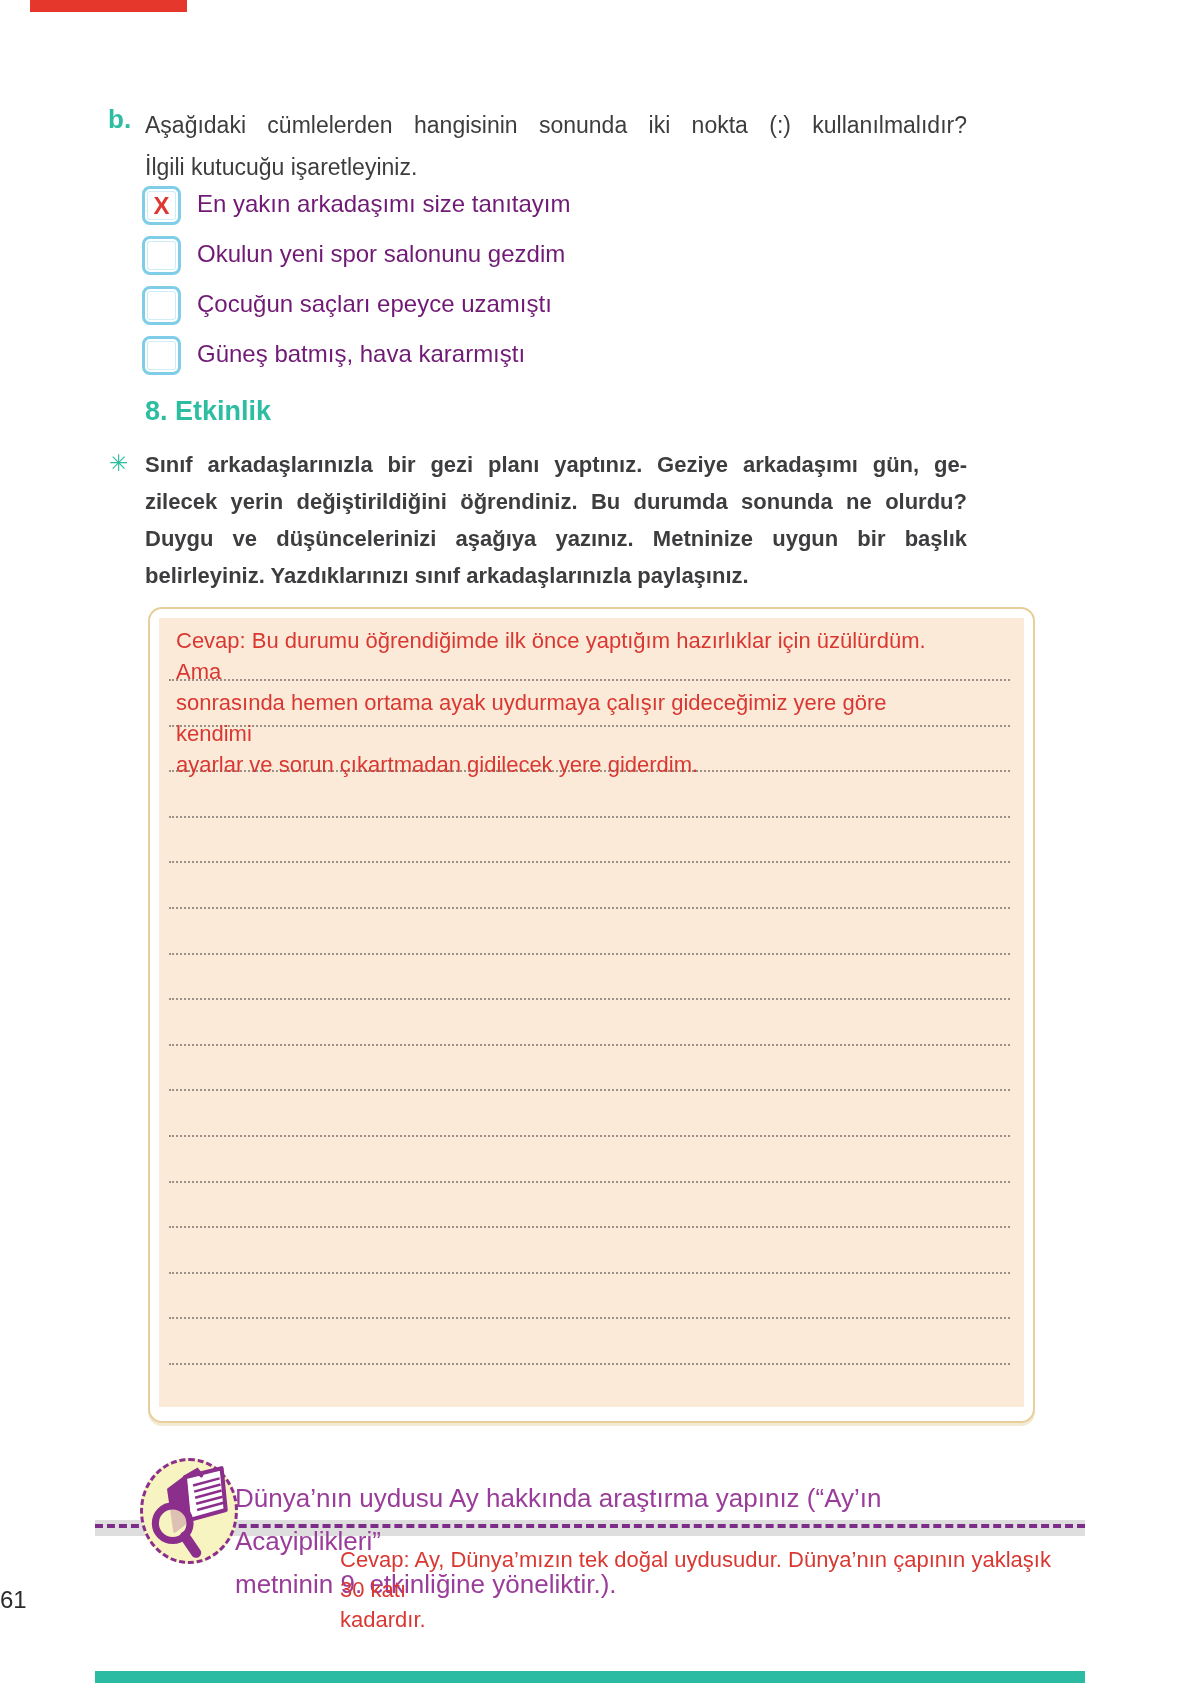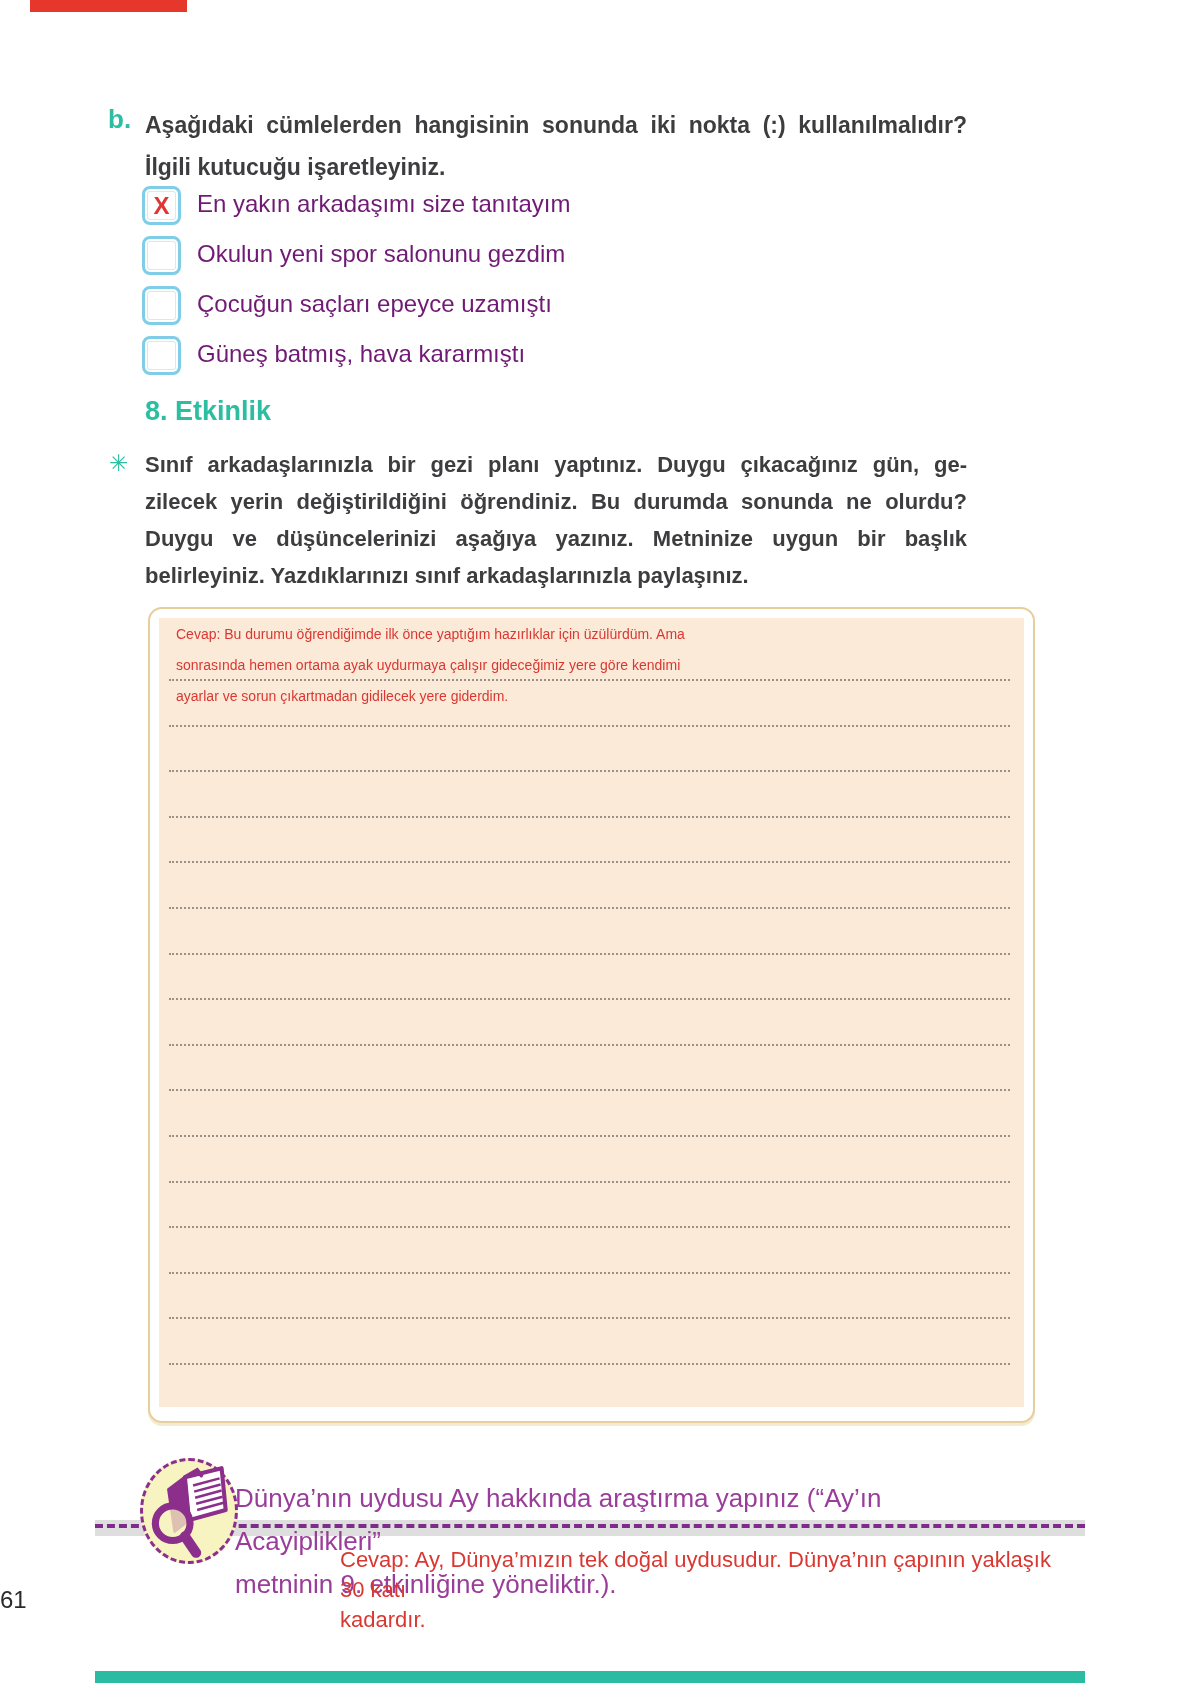--- a/index.html
+++ b/index.html
@@ -6,21 +6,21 @@
   .page{
     position:relative;width:1181px;height:1683px;background:#ffffff;
     font-family:"Liberation Sans",sans-serif;overflow:hidden;color:#3d3d3f;
   }
   .abs{position:absolute;}
   
   .edge-red{left:30px;top:0;width:157px;height:12px;background:#e5372b;}
   .edge-teal{left:95px;top:1671px;width:990px;height:12px;background:#2bbaa2;}
   
   .q-label{left:108px;top:104px;font-size:26px;font-weight:bold;color:#2dbda0;}
-  .q-heading{left:145px;top:104px;width:822px;font-size:23px;font-weight:bold;line-height:42px;color:#3d3d3f;}
+  .q-heading{left:145px;top:104px;width:822px;font-size:23px;font-weight:normal;line-height:42px;color:#3d3d3f;}
   .stretch{text-align:justify;text-align-last:justify;}
   
   .opt-row{left:142px;width:860px;height:38px;}
   .cb{
     position:absolute;left:0;top:0;width:33px;height:33px;background:#fff;
     border:3px solid #7fcde6;border-radius:8px;
     box-shadow:inset 0 0 0 2px #ffffff, inset 0 0 0 3px #cdeef7;
     text-align:center;line-height:33px;font-size:24px;font-weight:bold;color:#e03530;
   }
   .opt-label{position:absolute;left:55px;top:4px;font-size:24px;color:#701a75;}
@@ -35,21 +35,21 @@
     box-sizing:border-box;
   }
   .ansbox-inner{
     position:absolute;left:9px;top:9px;right:9px;bottom:14px;background:#fcead9;
   }
   .dotline{
     position:absolute;left:10px;right:14px;height:0;
     border-top:2px dotted #9a9288;
   }
   .handwriting{
-    position:absolute;left:17px;top:1px;width:760px;font-size:14px;line-height:31px;
+    position:absolute;left:17px;top:7px;width:760px;font-size:22px;line-height:31px;
     color:#d93832;z-index:2;
   }
   
   .band{left:95px;top:1520px;width:990px;height:16px;background:#dedede;}
   .band-dash{left:95px;top:1524px;width:990px;height:0;border-top:4px dashed #7e2c8a;}
   .res-icon{
     left:140px;top:1458px;width:92px;height:100px;background:#f8f4c2;
     border:3px dashed #8c2f8c;border-radius:50%;z-index:3;
   }
   .res-icon svg{position:absolute;left:-6px;top:-2px;}
@@ -84,21 +84,21 @@
     <div class="opt-label">Güneş batmış, hava kararmıştı</div>
   </div>
   <div class="abs opt-row" style="top:286px">
     <div class="cb"></div>
     <div class="opt-label">Çocuğun saçları epeyce uzamıştı</div>
   </div>
 
   <div class="abs act-title">8. Etkinlik</div>
   <div class="abs act-bullet">✳</div>
   <div class="abs act-prompt">
-    <div class="stretch">Sınıf arkadaşlarınızla bir gezi planı yaptınız. Duygu çıkacağınız gün, ge-</div>
+    <div class="stretch">Sınıf arkadaşlarınızla bir gezi planı yaptınız. Geziye arkadaşımı gün, ge-</div>
     <div class="stretch">zilecek yerin değiştirildiğini öğrendiniz. Bu durumda sonunda ne olurdu?</div>
     <div class="stretch">Duygu ve düşüncelerinizi aşağıya yazınız. Metninize uygun bir başlık</div>
     <div>belirleyiniz. Yazdıklarınızı sınıf arkadaşlarınızla paylaşınız.</div>
   </div>
 
   <div class="abs ansbox">
     <div class="ansbox-inner">
       <div class="handwriting">
         <div>Cevap: Bu durumu öğrendiğimde ilk önce yaptığım hazırlıklar için üzülürdüm. Ama</div>
         <div>sonrasında hemen ortama ayak uydurmaya çalışır gideceğimiz yere göre kendimi</div>

